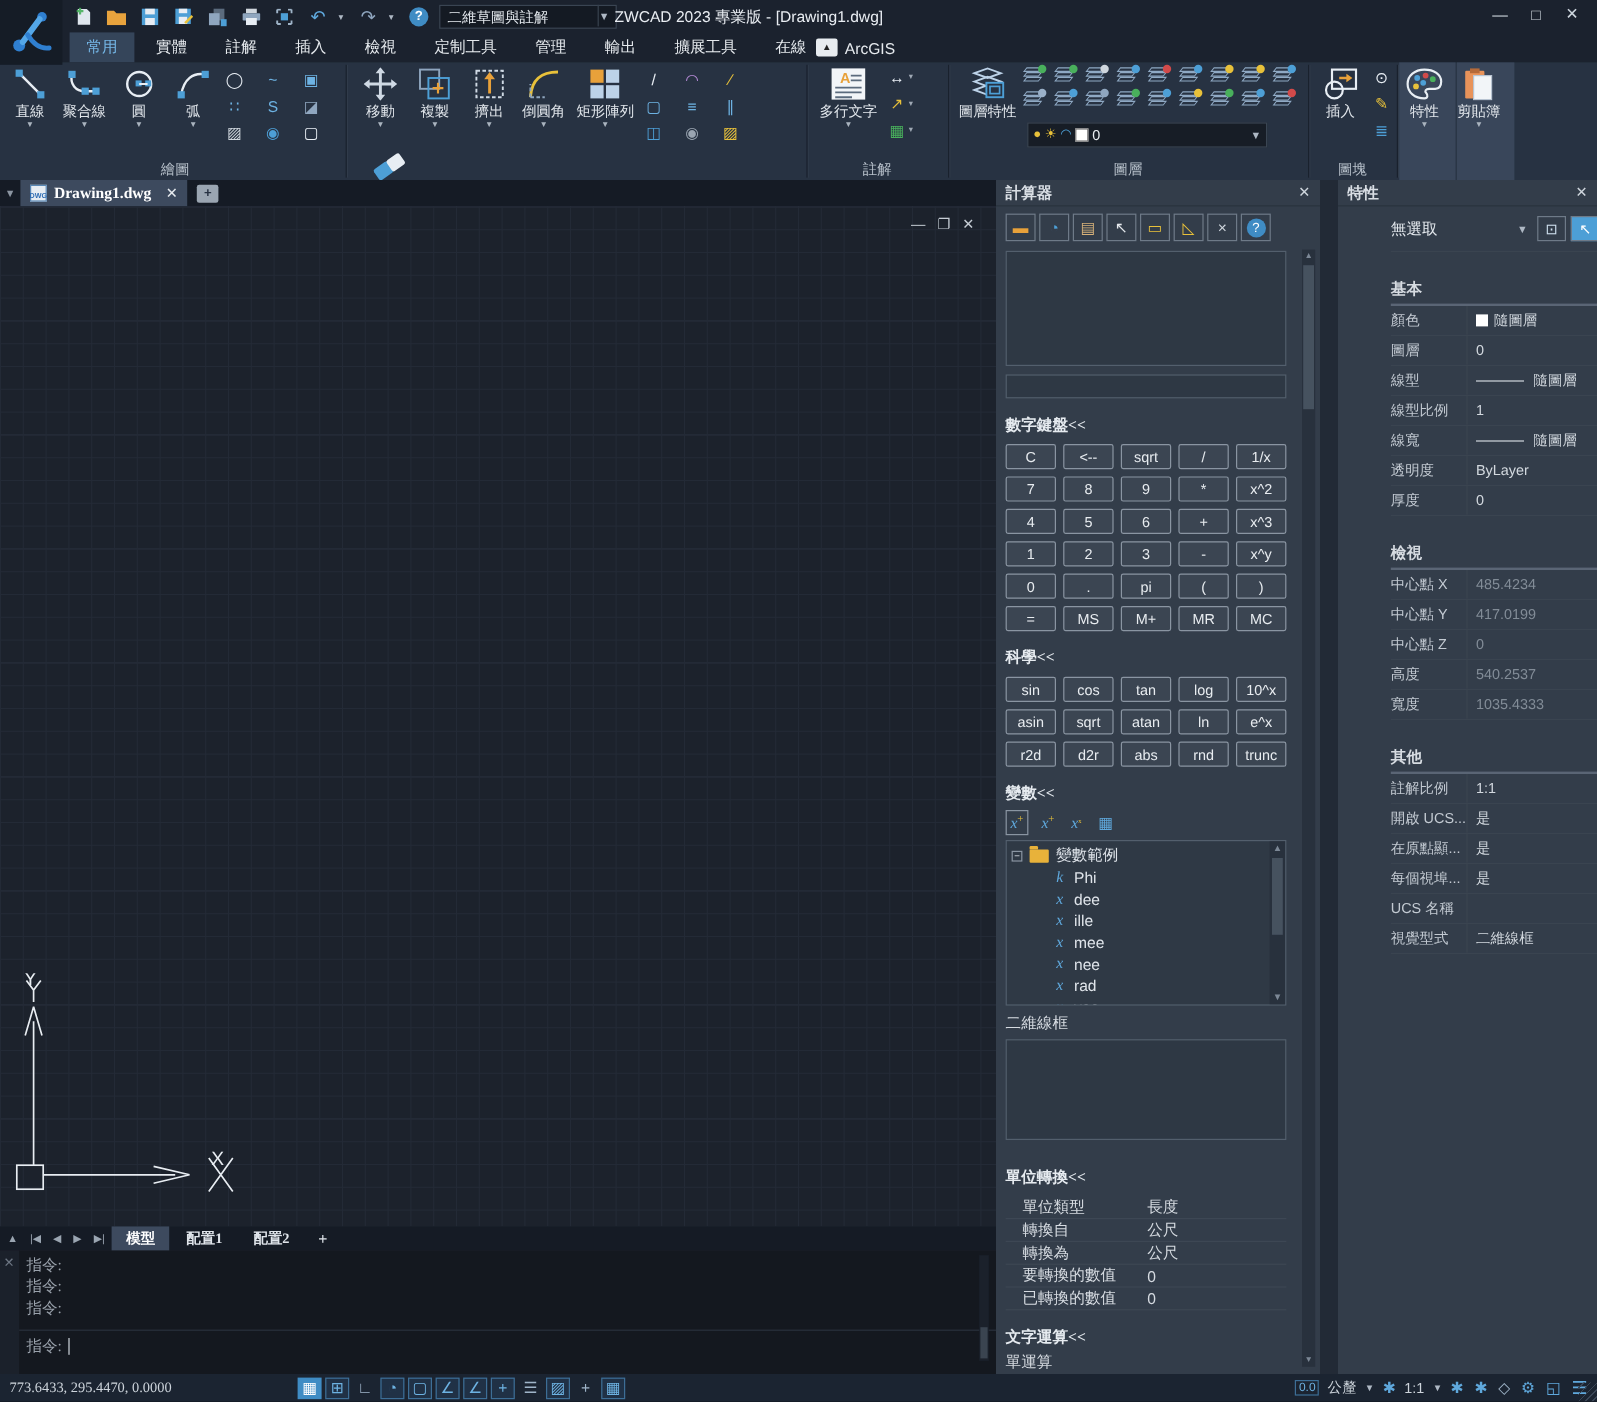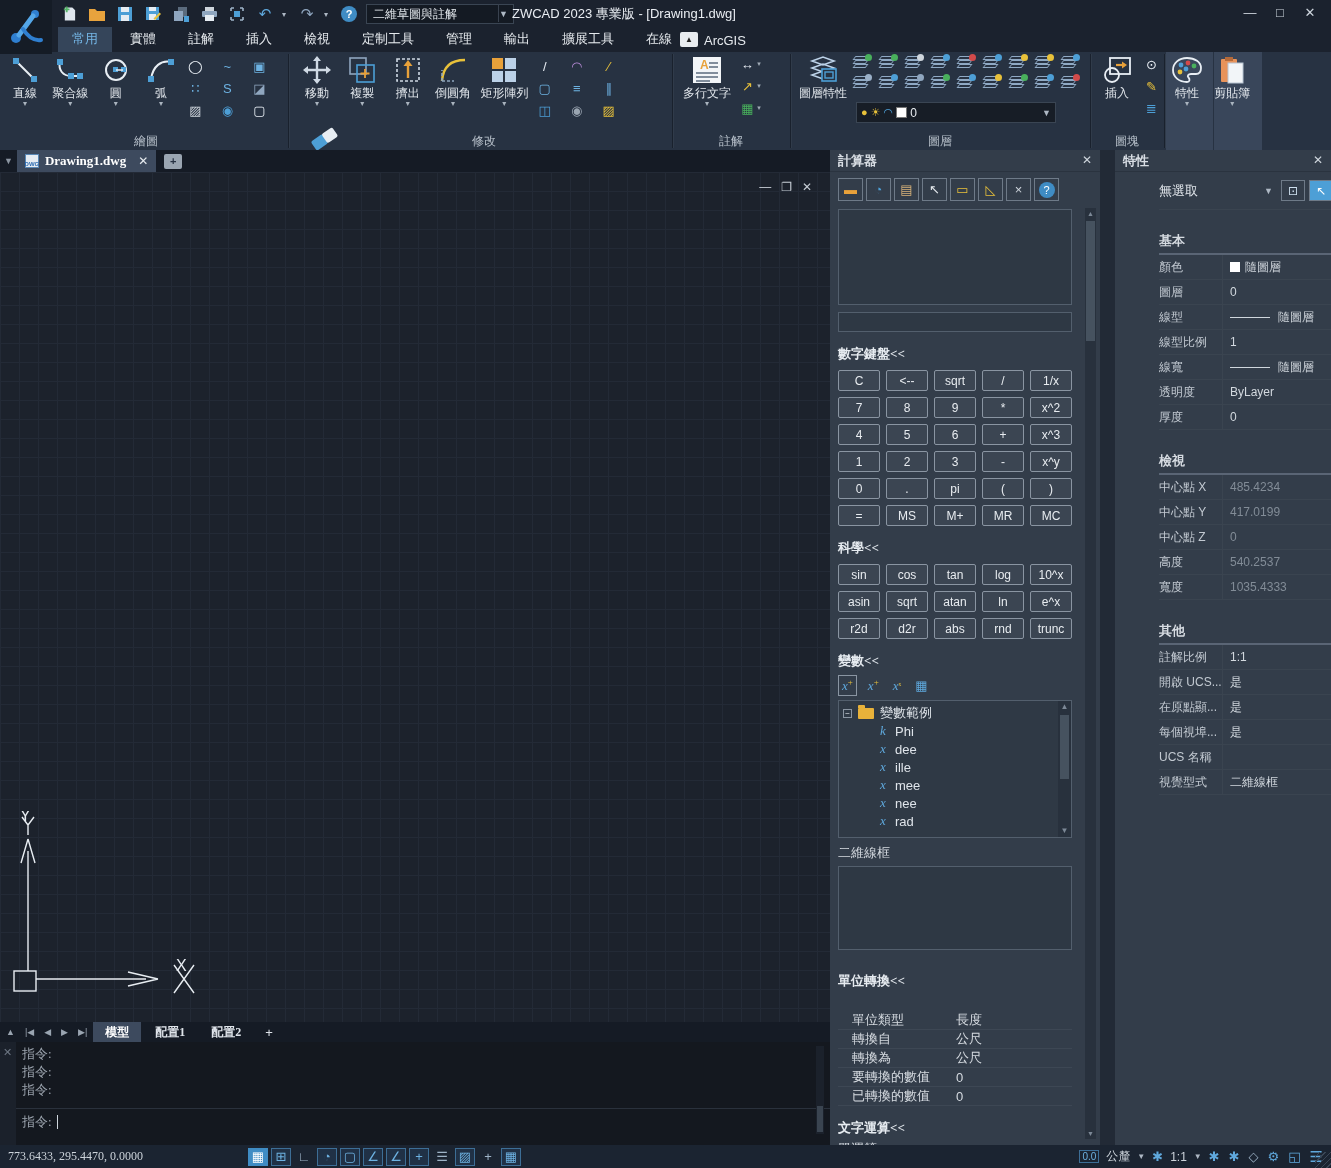--- a/index.html
+++ b/index.html
@@ -127,21 +127,21 @@
   .trow.child { padding-left:34px; }
   .expbox { width:9px; height:9px; border:1px solid #8a95a2; font-size:8px; line-height:7px; text-align:center; color:#dfe4ea; }
   .folder { width:16px; height:11px; background:#e8b23a; position:relative; border-radius:1px; }
   .folder::before { content:""; position:absolute; left:0; top:-3px; width:7px; height:3px; background:#e8b23a; border-radius:1px 1px 0 0; }
   .tsb { position:absolute; right:0; top:0; width:13px; height:100%; background:#28313d; }
   .tsb .a { position:absolute; left:0; width:13px; height:12px; color:#7c8896; font-size:8px; text-align:center; line-height:12px; }
   .tsb .a.up{top:0} .tsb .a.dn{bottom:0}
   .tsb b { position:absolute; left:2px; top:14px; width:9px; height:64px; background:#46525f; }
   .dlabel { margin-top:6px; color:#d6dbe1; font-size:13px; }
   .dbox { margin-top:4px; width:234px; height:84px; background:#2e3844; border:1px solid #535f6d; }
-  .convtbl { margin-top:21px; width:234px; }
+  .convtbl { margin-top:7px; width:234px; }
   .convrow { display:flex; height:19px; align-items:center; border-bottom:1px solid #3d4754; font-size:13px; }
   .convrow .c1 { width:118px; padding-left:14px; color:#d6dbe1; }
   .convrow .c2 { color:#d6dbe1; }
   .oplabel { margin-top:3px; color:#d6dbe1; font-size:13px; }
   .psb { position:absolute; right:4px; top:58px; width:11px; bottom:6px; background:#28313d; }
   .psb .a { position:absolute; left:0; width:11px; height:11px; color:#7c8896; font-size:7px; text-align:center; line-height:11px; }
   .psb .a.up{top:0} .psb .a.dn{bottom:0}
   .psb b { position:absolute; left:1px; top:13px; width:9px; height:120px; background:#46525f; }
 
   
@@ -518,21 +518,20 @@
               <g transform="rotate(-35 16 13)">
                 <rect x="2" y="8" width="14" height="11" rx="2" fill="#4d9fd6"></rect>
                 <rect x="15" y="8" width="13" height="11" rx="2" fill="#e7edf3"></rect>
               </g>
             </svg>
         </span>
         <span class="blabel">刪除</span>
         <span class="bchev" style="visibility:hidden">▾</span>
       </span>
     </div>
-    <div class="rpanel-label" style="left:296px;width:376px">修改</div>
     <div class="vsep" style="left:672px"></div>
 
     <div class="rpanel" style="left:680px;width:108px">
       <span class="bigbtn">
         <span class="bicon">
           <svg width="30" height="28" viewBox="0 0 30 28">
               <rect x="1" y="1" width="28" height="26" fill="#f2f5f8"></rect>
               <text x="8" y="13" font-size="12" font-weight="bold" fill="#e8a13a" font-family="sans-serif">A</text>
               <path d="M17 7h9M17 11h9M4 17h22M4 21h22M4 25h14" stroke="#5b6b7d" stroke-width="1.6"></path>
             </svg>

